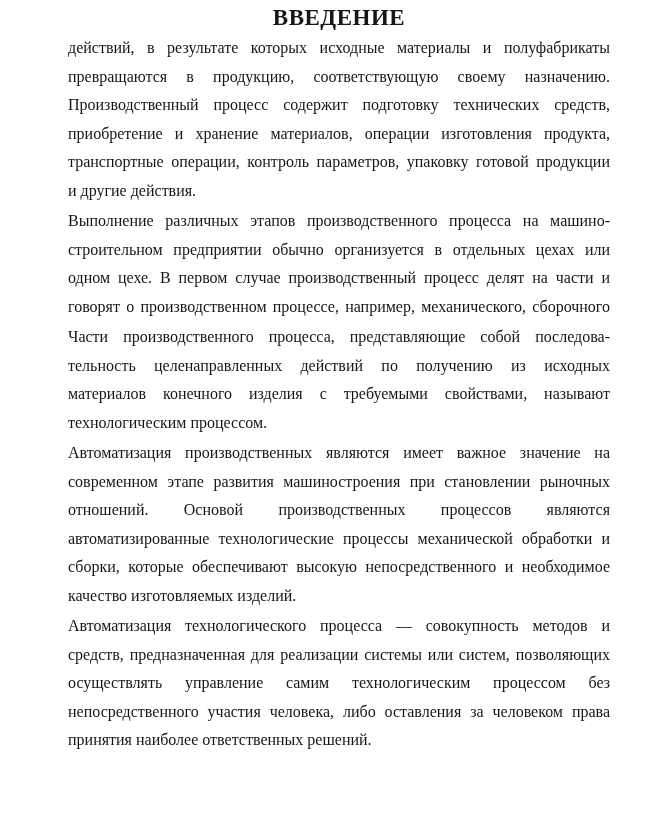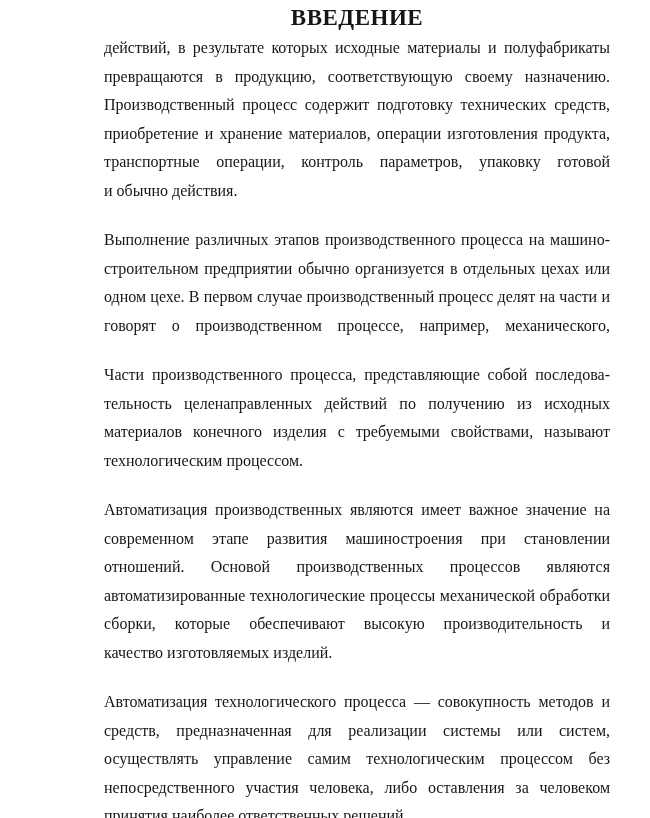--- a/index.html
+++ b/index.html
@@ -9,36 +9,36 @@
   }
   .page {
     position: relative;
     width: 650px;
     height: 818px;
     background: #ffffff;
     overflow: hidden;
     font-family: "Liberation Serif", "DejaVu Serif", serif;
     color: #161616;
     box-sizing: border-box;
-    padding: 4px 40px 0 104px;
+    padding: 4px 40px 0 68px;
   }
   .doc-title {
     text-align: center;
     font-weight: 700;
     font-size: 23px;
     line-height: 28px;
     letter-spacing: 0.5px;
     margin: 0 0 2px 0;
     white-space: nowrap;
   }
   .paragraph {
     margin: 0;
   }
   .paragraph + .paragraph {
-    margin-top: 21px;
+    margin-top: 2px;
   }
   .line {
     font-size: 16px;
     line-height: 28.5px;
     height: 28.5px;
     overflow: hidden;
     text-align: justify;
     text-align-last: justify;
     -moz-text-align-last: justify;
   }
@@ -52,40 +52,40 @@
 
 <div class="page">
   <h1 class="doc-title">ВВЕДЕНИЕ</h1>
   <div id="document-body">
       <div class="paragraph">
         <div class="line">действий, в результате которых исходные материалы и полуфабрикаты</div>
         <div class="line">превращаются в продукцию, соответствующую своему назначению.</div>
         <div class="line">Производственный процесс содержит подготовку технических средств,</div>
         <div class="line">приобретение и хранение материалов, операции изготовления продукта,</div>
         <div class="line">транспортные операции, контроль параметров, упаковку готовой продукции</div>
-        <div class="line last">и обычно действия.</div>
+        <div class="line last">и другие действия.</div>
       </div>
       <div class="paragraph">
         <div class="line">Выполнение различных этапов производственного процесса на машино-</div>
         <div class="line">строительном предприятии обычно организуется в отдельных цехах или</div>
         <div class="line">одном цехе. В первом случае производственный процесс делят на части и</div>
         <div class="line">говорят о производственном процессе, например, механического, сборочного</div>
       </div>
       <div class="paragraph">
         <div class="line">Части производственного процесса, представляющие собой последова-</div>
         <div class="line">тельность целенаправленных действий по получению из исходных</div>
         <div class="line">материалов конечного изделия с требуемыми свойствами, называют</div>
         <div class="line last">технологическим процессом.</div>
       </div>
       <div class="paragraph">
         <div class="line">Автоматизация производственных являются имеет важное значение на</div>
         <div class="line">современном этапе развития машиностроения при становлении рыночных</div>
         <div class="line">отношений. Основой производственных процессов являются</div>
         <div class="line">автоматизированные технологические процессы механической обработки и</div>
-        <div class="line">сборки, которые обеспечивают высокую производительность и необходимое</div>
+        <div class="line">сборки, которые обеспечивают высокую непосредственного и необходимое</div>
         <div class="line last">качество изготовляемых изделий.</div>
       </div>
       <div class="paragraph">
         <div class="line">Автоматизация технологического процесса — совокупность методов и</div>
         <div class="line">средств, предназначенная для реализации системы или систем, позволяющих</div>
         <div class="line">осуществлять управление самим технологическим процессом без</div>
         <div class="line">непосредственного участия человека, либо оставления за человеком права</div>
         <div class="line last">принятия наиболее ответственных решений.</div>
       </div>
     </div>

